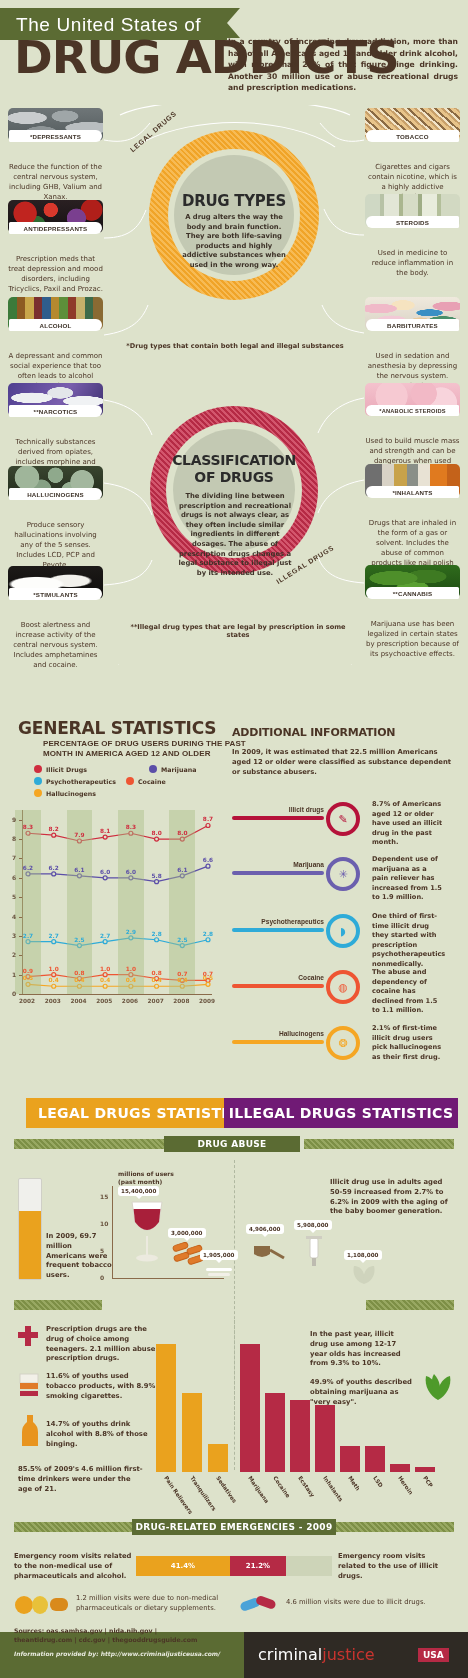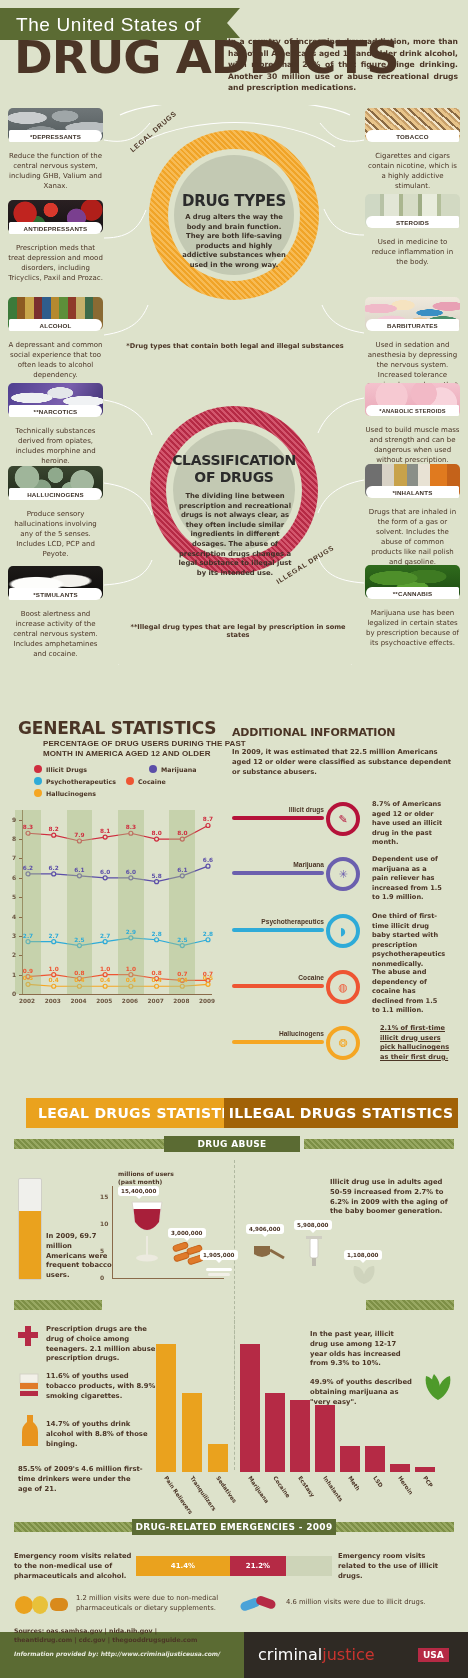--- a/index.html
+++ b/index.html
@@ -44,21 +44,21 @@
   .card .thumb{
     width:95px;height:33px;border-radius:5px;overflow:hidden;position:relative;
   }
   .card .cap{
     position:relative;margin:-11px auto 0;width:93px;background:#fff;
     border-radius:3px;font-size:6.2px;font-weight:bold;letter-spacing:.2px;
     padding:2.5px 0 2px;color:#3d3228;
     font-family:"Liberation Sans", sans-serif;
   }
   .card .desc{
-    margin-top:9px;font-size:7px;line-height:10px;color:#4b3526;
+    margin-top:20px;font-size:7px;line-height:10px;color:#4b3526;
   }
   .left-col .cap{border-radius:3px 12px 12px 3px;}
   .right-col .cap{border-radius:12px 3px 3px 12px;}
 
   
   .tx-depress{background:
      radial-gradient(ellipse at 20% 30%, #c9ccce 0 18%, transparent 19%),
      radial-gradient(ellipse at 60% 25%, #9fa6a8 0 16%, transparent 17%),
      radial-gradient(ellipse at 85% 60%, #b9bec0 0 20%, transparent 21%),
      radial-gradient(ellipse at 35% 75%, #8d9496 0 18%, transparent 19%),
@@ -189,21 +189,21 @@
   }
   .ai-bar{position:absolute;height:4px;border-radius:2px;}
   .ai-circ{position:absolute;width:26px;height:26px;border-radius:50%;border:4px solid;background:#dde2cb;
            display:flex;align-items:center;justify-content:center;font-size:11px;}
   .ai-txt{position:absolute;width:72px;font-size:6.6px;line-height:9.6px;color:#4b3526;font-weight:bold;}
 
   
   .bn{position:absolute;height:30px;display:flex;align-items:center;justify-content:center;
       color:#fff;font-family:"DejaVu Sans", sans-serif;font-weight:bold;font-size:14px;letter-spacing:.3px;}
   .bn-orange{background:#eaa21e;}
-  .bn-red{background:#a16207;}
+  .bn-red{background:#701a75;}
   .ribbon{
     position:absolute;height:16px;background:#5b6b33;color:#fff;
     display:flex;align-items:center;justify-content:center;
     font-family:"DejaVu Sans", sans-serif;font-weight:bold;font-size:9px;letter-spacing:.3px;
   }
   .ribbon-wing{
     position:absolute;height:10px;
     background:repeating-linear-gradient(45deg,#7d8f46 0 2px,#98a862 2px 4px);
   }
   .note{position:absolute;font-size:6.8px;line-height:9.8px;color:#4b3526;font-weight:bold;}
@@ -495,29 +495,29 @@
       <div class="ai-bar" style="left: 232px; top: 816px; width: 92px; background: rgb(181, 18, 58);"></div>
       <div class="ai-circ" style="left: 326px; top: 802px; border-color: rgb(181, 18, 58); color: rgb(181, 18, 58);">✎</div>
       <div class="ai-txt" style="left: 372px; top: 800px;">8.7% of Americans aged 12 or older have used an illicit drug in the past month.</div>
       <div class="ai-label" style="left: 232px; top: 861px; width: 92px;">Marijuana</div>
       <div class="ai-bar" style="left: 232px; top: 871px; width: 92px; background: rgb(107, 95, 174);"></div>
       <div class="ai-circ" style="left: 326px; top: 857px; border-color: rgb(107, 95, 174); color: rgb(107, 95, 174);">✳</div>
       <div class="ai-txt" style="left: 372px; top: 855px;">Dependent use of marijuana as a pain reliever has increased from 1.5 to 1.9 million.</div>
       <div class="ai-label" style="left: 232px; top: 918px; width: 92px;">Psychotherapeutics</div>
       <div class="ai-bar" style="left: 232px; top: 928px; width: 92px; background: rgb(46, 171, 216);"></div>
       <div class="ai-circ" style="left: 326px; top: 914px; border-color: rgb(46, 171, 216); color: rgb(46, 171, 216);">◗</div>
-      <div class="ai-txt" style="left: 372px; top: 912px;">One third of first-time illicit drug baby started with prescription psychotherapeutics nonmedically.</div>
+      <div class="ai-txt" style="left: 372px; top: 912px;">One third of first-time illicit drug they started with prescription psychotherapeutics nonmedically.</div>
       <div class="ai-label" style="left: 232px; top: 974px; width: 92px;">Cocaine</div>
       <div class="ai-bar" style="left: 232px; top: 984px; width: 92px; background: rgb(238, 85, 51);"></div>
       <div class="ai-circ" style="left: 326px; top: 970px; border-color: rgb(238, 85, 51); color: rgb(238, 85, 51);">◍</div>
       <div class="ai-txt" style="left: 372px; top: 968px;">The abuse and dependency of cocaine has declined from 1.5 to 1.1 million.</div>
       <div class="ai-label" style="left: 232px; top: 1030px; width: 92px;">Hallucinogens</div>
       <div class="ai-bar" style="left: 232px; top: 1040px; width: 92px; background: rgb(245, 166, 35);"></div>
       <div class="ai-circ" style="left: 326px; top: 1026px; border-color: rgb(245, 166, 35); color: rgb(245, 166, 35);">❂</div>
-      <div class="ai-txt" style="left: 380px; top: 1024px; text-decoration: underline;">2.1% of first-time illicit drug users pick hallucinogens as their first drug.</div>
+      <div class="ai-txt" style="left: 372px; top: 1024px;">2.1% of first-time illicit drug users pick hallucinogens as their first drug.</div>
     </div>
 
   <div class="bn bn-orange" style="left:26px;top:1098px;width:234px;">
     <span>LEGAL DRUGS STATISTICS</span>
   </div>
   <div class="bn bn-red" style="left:224px;top:1098px;width:234px;">
     <span>ILLEGAL DRUGS STATISTICS</span>
   </div>
 
   <div class="ribbon-wing" style="left:14px;top:1139px;width:150px;"></div>

